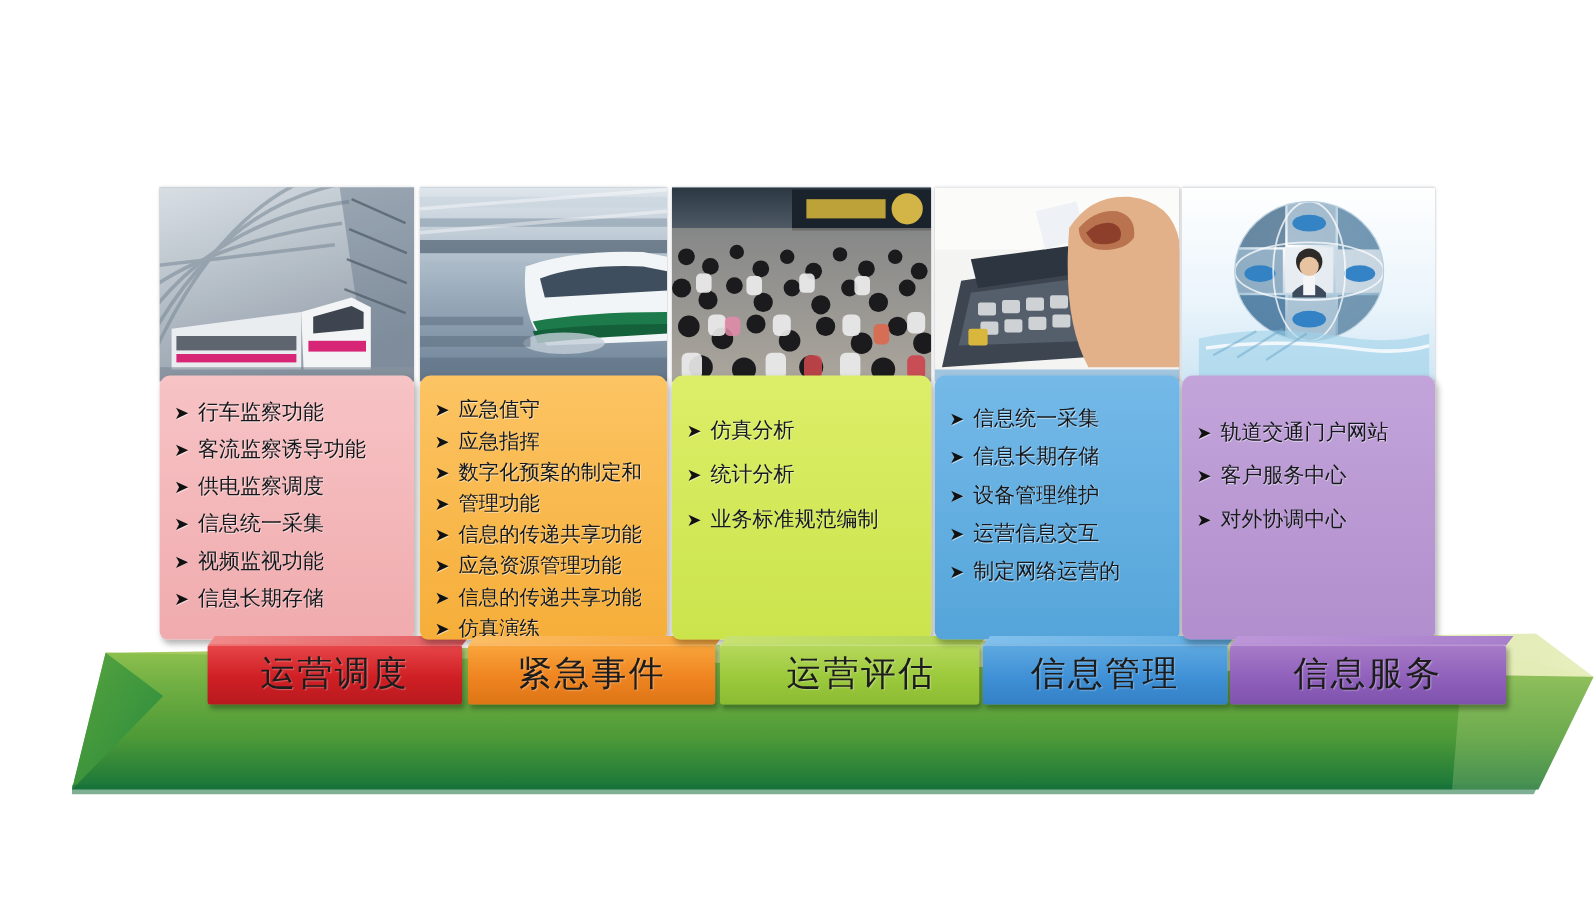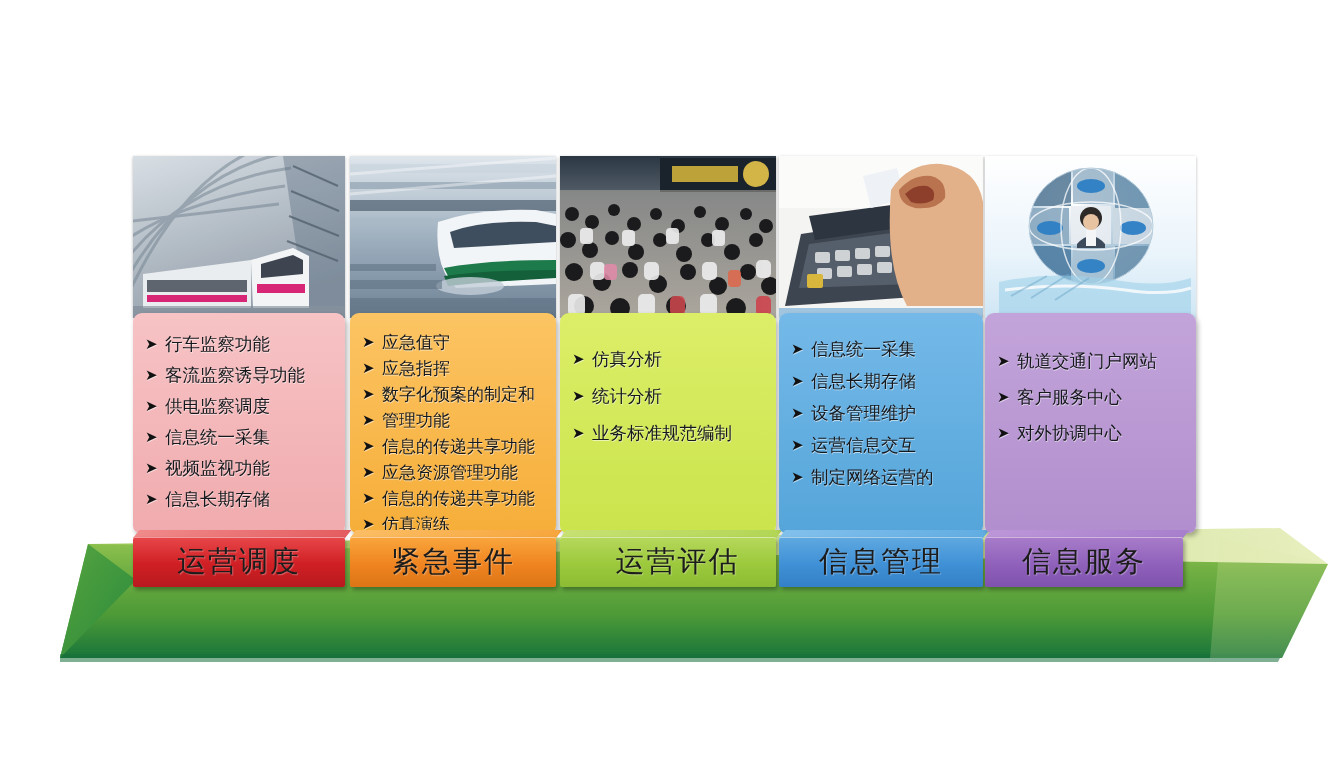--- a/index.html
+++ b/index.html
@@ -68,20 +68,21 @@
     position:absolute;left:2px;top:0;
     font-size:15px;line-height:31px;color:#111;
   }
 
   
   .foot{
     position:absolute;
     height:50px;
     border-radius:2px;
     box-sizing:border-box;
+    margin-left:40px;
   }
   .foot .top-face{
     position:absolute; left:0; right:0; top:-7px; height:8px;
     transform:skewX(-38deg);
     transform-origin:bottom left;
   }
   .foot .front{
     position:absolute; inset:0;
     display:flex;align-items:center;justify-content:center;
     border-radius:2px;
@@ -437,21 +438,21 @@
           </g>
         </svg>
       </div>
       <div class="card" style="top:157px;left:0;width:211px;height:220px;background:linear-gradient(180deg,#c3a4da,#b18ecd);">
         <ul style="padding-top:14px;">
           <li style="line-height:36px;"><span class="arw" style="line-height:36px;">➤</span><span>轨道交通门户网站</span></li>
           <li style="line-height:36px;"><span class="arw" style="line-height:36px;">➤</span><span>客户服务中心</span></li>
           <li style="line-height:36px;"><span class="arw" style="line-height:36px;">➤</span><span>对外协调中心</span></li>
         </ul>
       </div>
-      <div class="foot" style="top:381px;left:0;width:198px;">
+      <div class="foot" style="top:381px;left:0;width:230px;">
         <div class="top-face" style="background:linear-gradient(90deg,#bd96d9,#a87fcc);"></div>
         <div class="front" style="background:linear-gradient(180deg,#a87cc9,#8f61bb 55%,#7f52ad);">
           <span>信息服务</span>
         </div>
       </div>
     </div>
 
   </div>
 </div>
 

